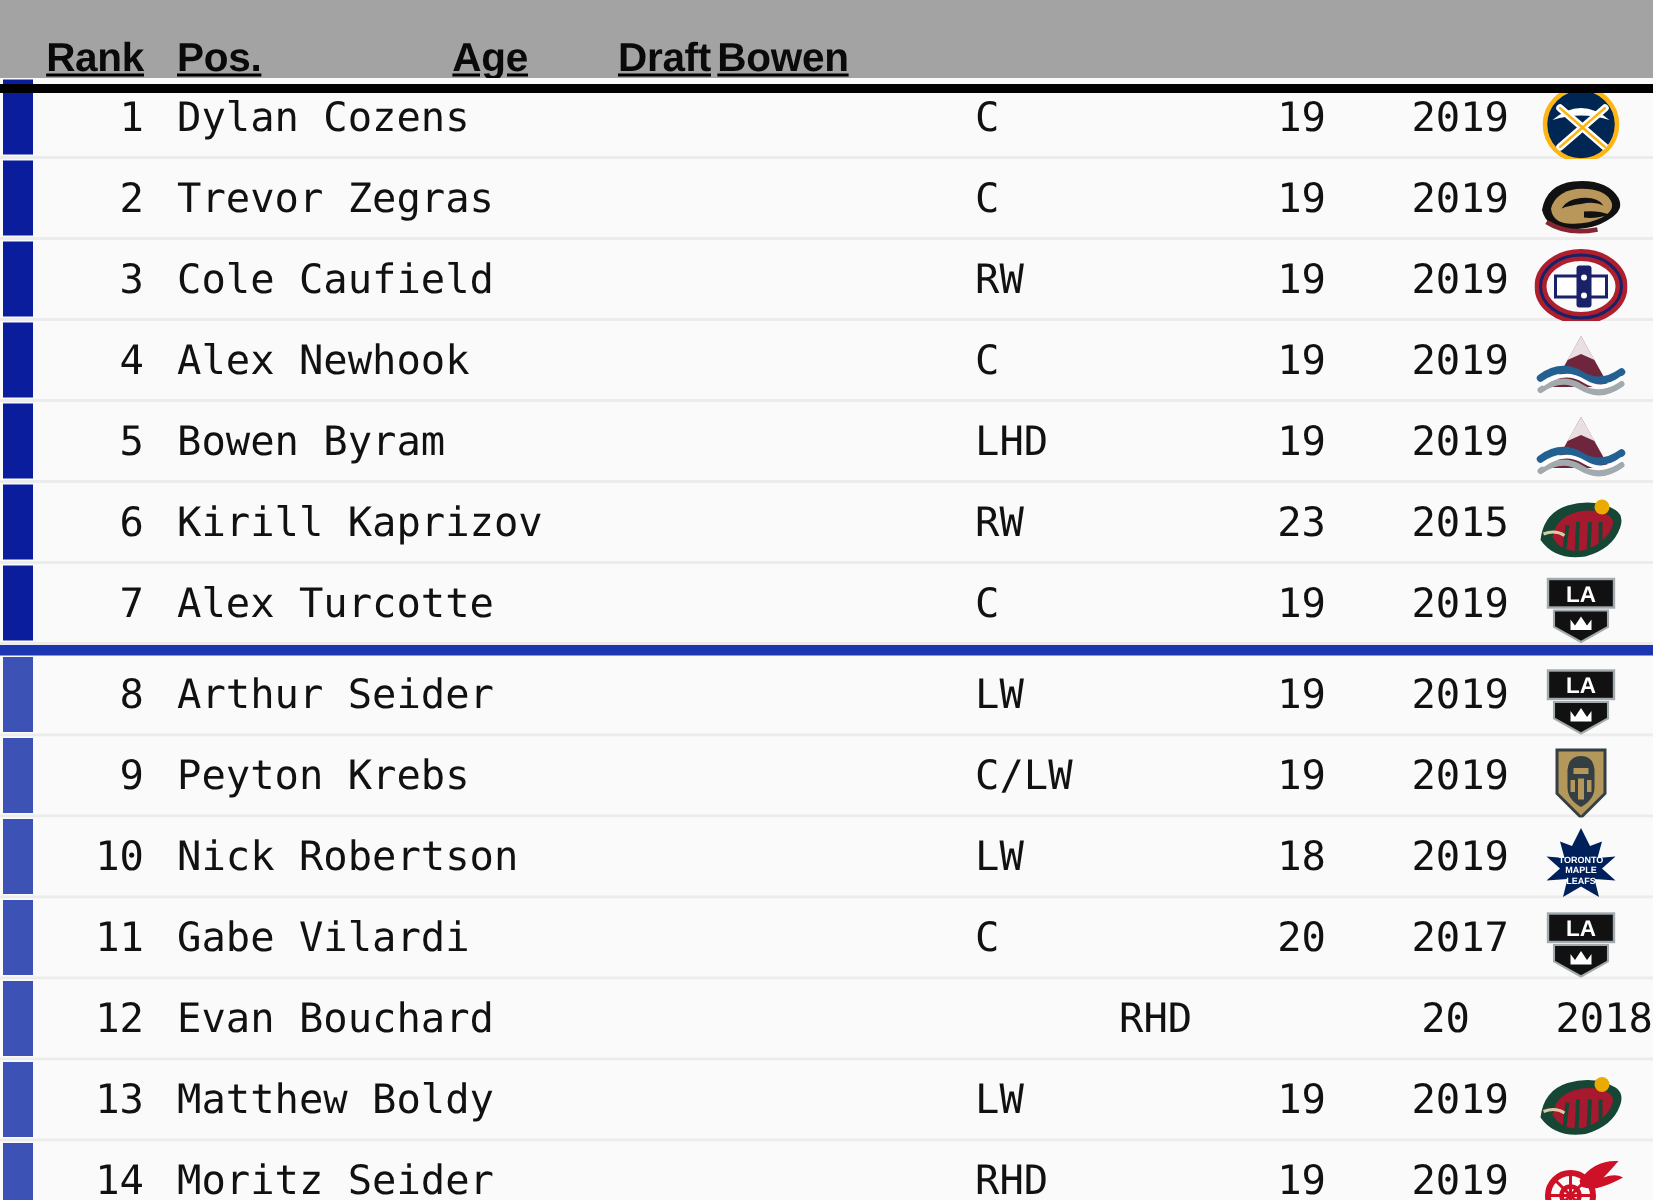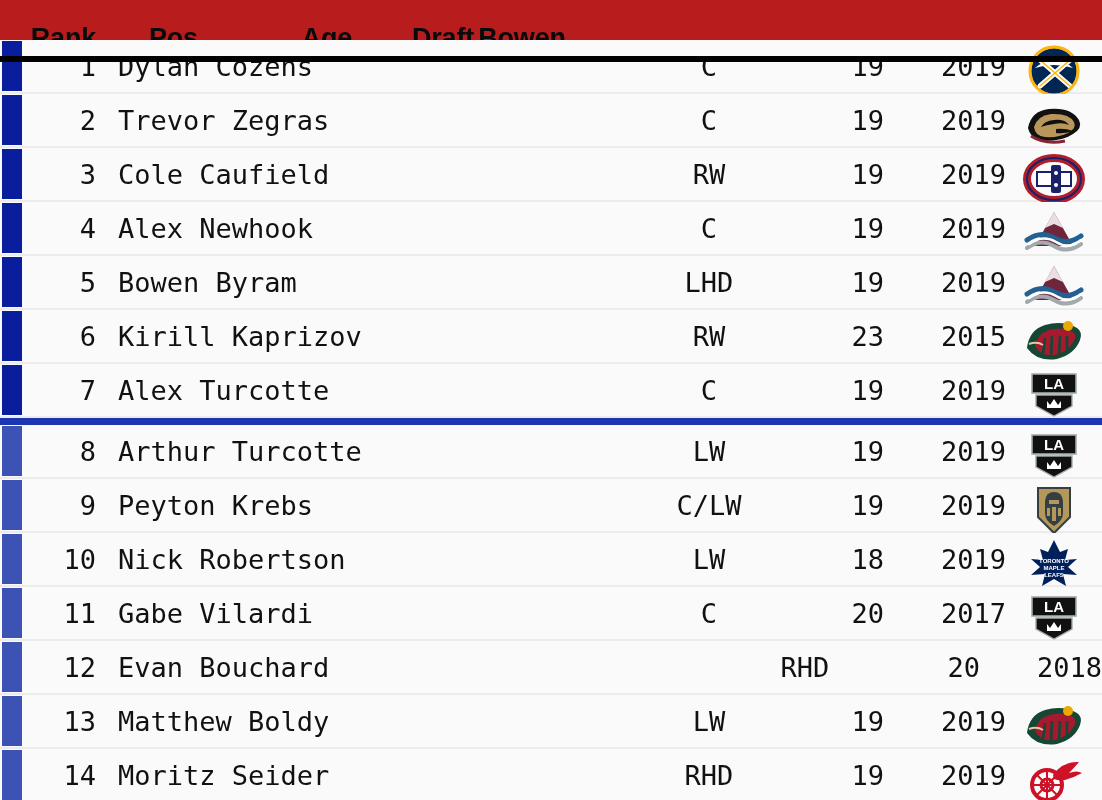--- a/index.html
+++ b/index.html
@@ -18,22 +18,22 @@
     position: relative;
     width: 1102px;
     height: 800px;
     background: #fdfdfd;
     overflow: hidden;
   }
 
   
   .thead {
     position: relative;
-    height: 40px;
-    background: #b91c1c;
+    height: 52px;
+    background: #a3a3a3;
     text-decoration: underline;
   }
   .thead-row {
     display: flex;
     align-items: flex-end;
     height: 56px;
     padding-bottom: 4px;
     box-sizing: border-box;
   }
   .th {
@@ -53,21 +53,21 @@
     height: 6px;
     background: #000000;
     z-index: 5;
   }
 
   
   .c-accent   { width: 24px;  flex: 0 0 24px; }
   .c-rank     { width: 72px;  flex: 0 0 72px;  text-align: right; }
   .c-gap      { width: 22px;  flex: 0 0 22px; }
   .c-player   { flex: 1 1 auto; text-align: left; }
-  .c-pos      { width: 118px; flex: 0 0 118px; text-align: center; }
+  .c-pos      { width: 118px; flex: 0 0 118px; text-align: left; }
   .c-age      { width: 116px; flex: 0 0 116px; text-align: right; }
   .c-draft    { width: 122px; flex: 0 0 122px; text-align: right; }
   .c-team     { width: 96px;  flex: 0 0 96px;  text-align: center; }
 
   
   .tbody {
     position: relative;
   }
   .row {
     display: flex;
@@ -255,21 +255,21 @@
               <path d="M13 27 H49 V38 L31 48 L13 38Z" fill="#111111" stroke="#A2AAAD" stroke-width="1.4"></path>
               <path d="M24 33 L27 37 L31 31 L35 37 L38 33 L38 40 H24Z" fill="#ffffff"></path>
             </svg></span></div>
       </div>
       <div class="tier-sep"></div>
       <div class="row tier-2">
         <div class="accent-bar"></div>
         <div class="c-accent"></div>
         <div class="cell c-rank">8</div>
         <div class="c-gap"></div>
-        <div class="cell c-player">Arthur Turcotte</div>
+        <div class="cell c-player">Arthur Seider</div>
         <div class="cell c-pos">LW</div>
         <div class="cell c-age">19</div>
         <div class="cell c-draft">2019</div>
         <div class="c-team"><span class="logo"><svg width="62" height="54" viewBox="0 0 62 54" xmlns="http://www.w3.org/2000/svg">
               <rect x="9" y="6" width="44" height="19" fill="#111111"></rect>
               <rect x="9" y="6" width="44" height="19" fill="none" stroke="#A2AAAD" stroke-width="1.6"></rect>
               <text x="31" y="21" font-family="Liberation Sans, sans-serif" font-size="15" font-weight="bold" fill="#ffffff" text-anchor="middle">LA</text>
               <path d="M13 27 H49 V38 L31 48 L13 38Z" fill="#111111" stroke="#A2AAAD" stroke-width="1.4"></path>
               <path d="M24 33 L27 37 L31 31 L35 37 L38 33 L38 40 H24Z" fill="#ffffff"></path>
             </svg></span></div>

